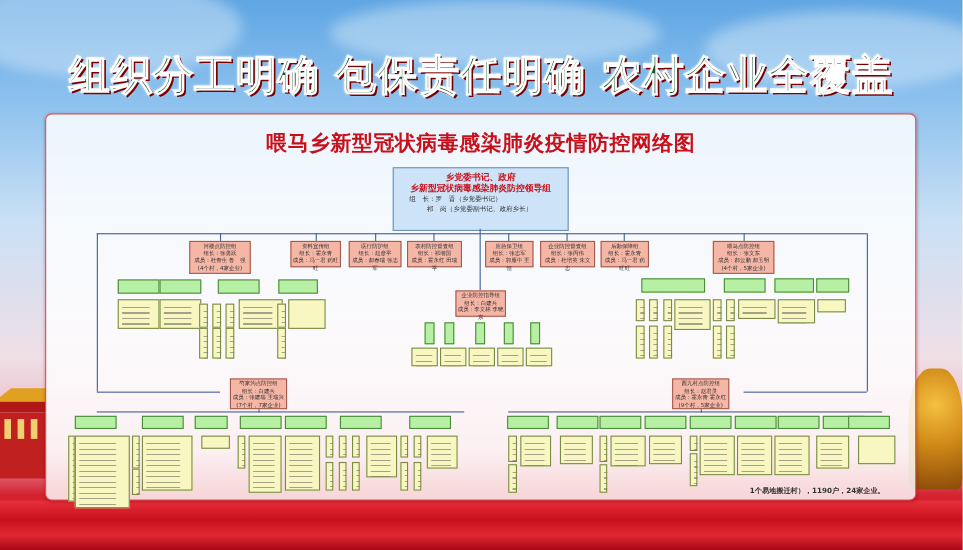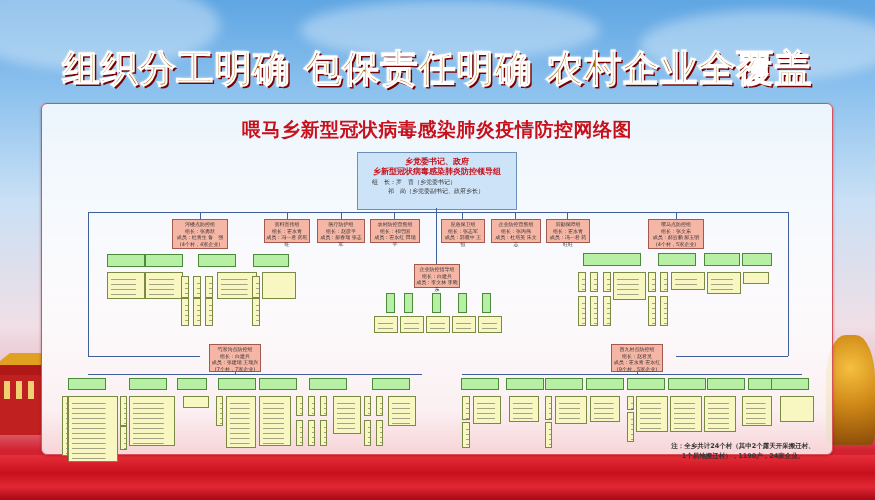--- a/index.html
+++ b/index.html
@@ -1,21 +1,21 @@
 <!DOCTYPE html>
 <html><head>
 <meta charset="utf-8">
 <style>
   html, body { margin:0; padding:0; }
   body { width:875px; height:500px; overflow:hidden; position:relative;
          font-family:"DejaVu Sans", sans-serif;
          background: linear-gradient(180deg,#5fa6e3 0%,#8cc1ee 18%,#c9e0f5 40%,#f0dfe6 65%,#e8aab6 82%,#d42230 90%,#b8101c 100%); }
   .cloud { position:absolute; border-radius:50%; background:rgba(255,255,255,0.35); filter:blur(6px); }
   .slogan { position:absolute; left:0; top:44px; width:875px; text-align:center; font-size:37px; font-weight:bold;
-            color:#a16207; letter-spacing:1px; -webkit-text-stroke:1px #fff; text-shadow:2px 2px 0 #7a0000, 0 0 3px #fff; }
+            color:#14532d; letter-spacing:1px; -webkit-text-stroke:1px #fff; text-shadow:2px 2px 0 #7a0000, 0 0 3px #fff; }
   .panel { position:absolute; left:41px; top:103px; width:790px; height:350px; border:1.5px solid #d8505a; border-radius:6px;
            background:rgba(255,255,255,0.82); box-shadow:0 1px 3px rgba(120,0,0,0.4); }
   .panel-title { position:absolute; left:0; top:13px; width:100%; text-align:center; font-size:19px; font-weight:bold; color:#c8101a; letter-spacing:0.5px; }
   .leader { position:absolute; left:357px; top:152px; width:158px; height:56px; background:#cde3f7; border:1px solid #6d8fb8; }
   .leader .l1, .leader .l2 { text-align:center; font-size:8px; font-weight:bold; color:#c8101a; line-height:10px; }
   .leader .l1 { margin-top:4px; }
   .leader .m { font-size:6px; color:#333; line-height:9px; padding-left:14px; }
   .line { position:absolute; background:#3f5f9a; }
   .pink { position:absolute; background:#f5b6a6; border:1px solid #a35a4e; font-size:5px; line-height:6.5px; color:#333; text-align:center; padding:1px; box-sizing:border-box; }
   .green { position:absolute; background:#b7f0a4; border:1px solid #4a8a3a; font-size:4px; line-height:5px; color:#222; padding:1px; box-sizing:border-box; overflow:hidden; }
@@ -235,15 +235,14 @@
 <div class="yellow" style="left:636px;top:396px;width:32px;height:36px;"></div>
 <div class="yellow" style="left:670px;top:396px;width:32px;height:36px;"></div>
 <div class="yellow" style="left:704px;top:396px;width:32px;height:36px;"></div>
 <div class="yellow" style="left:742px;top:396px;width:30px;height:30px;"></div>
 <div class="yellow" style="left:780px;top:396px;width:34px;height:26px;background-image:none;"></div>
 <div class="yellow" style="left:462px;top:422px;width:8px;height:26px;"></div>
 <div class="yellow" style="left:545px;top:422px;width:7px;height:26px;"></div>
 <div class="yellow" style="left:627px;top:412px;width:7px;height:30px;"></div>
 
 <div class="note">
-  <div>注：全乡共计24个村（其中2个露天开采搬迁村、</div>
   <div>1个易地搬迁村），1190户，24家企业。</div>
 </div>
 
 </body></html>

